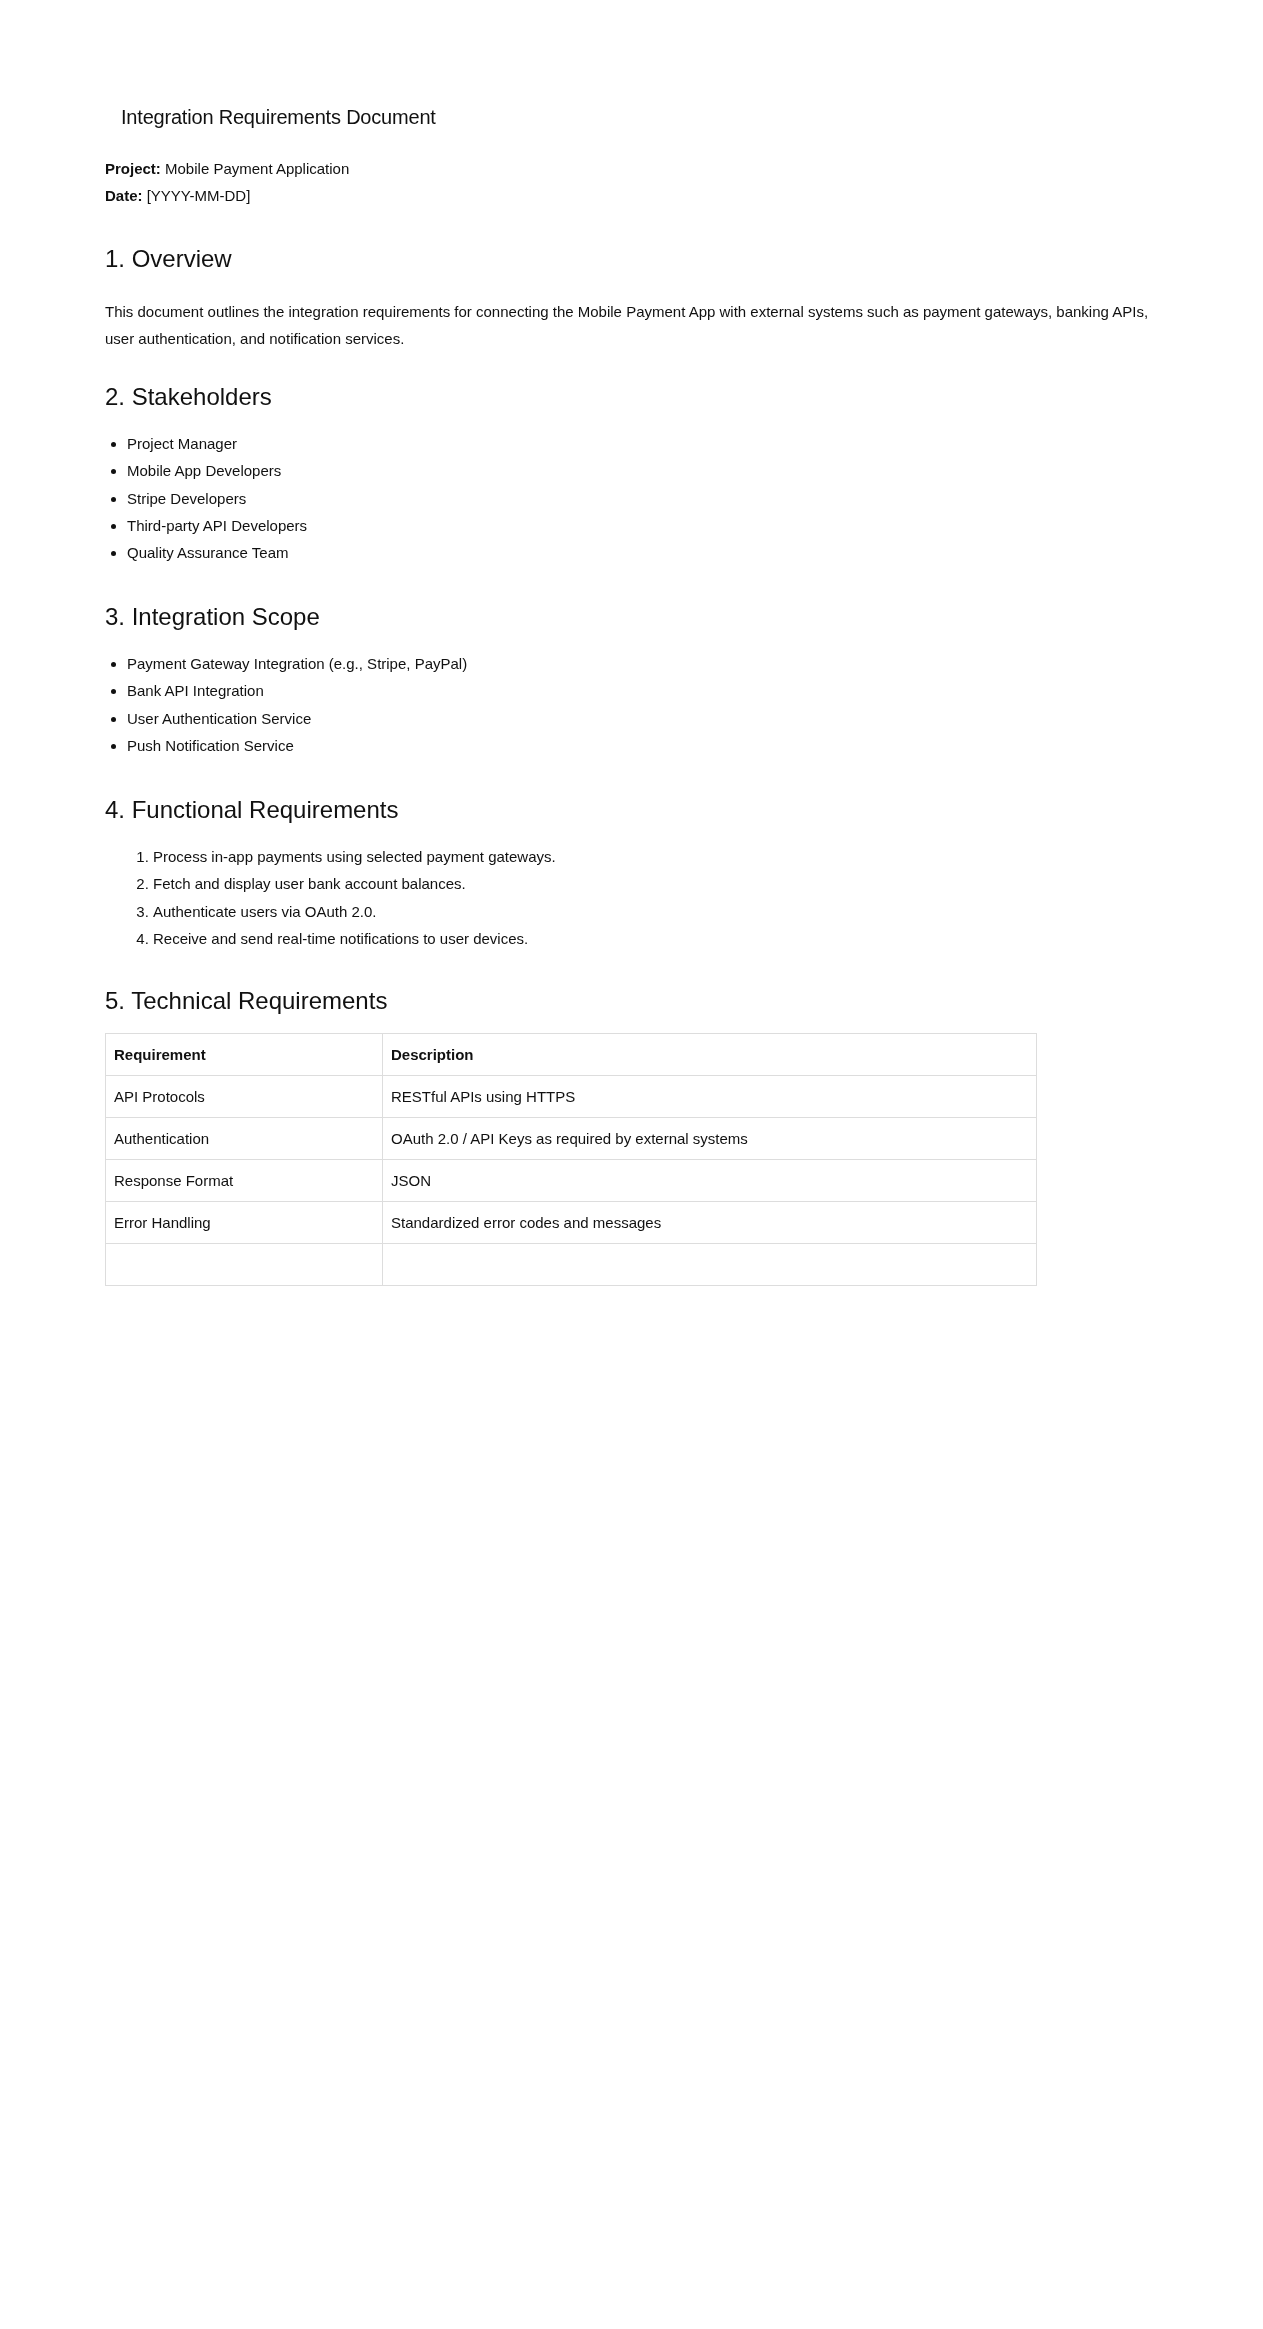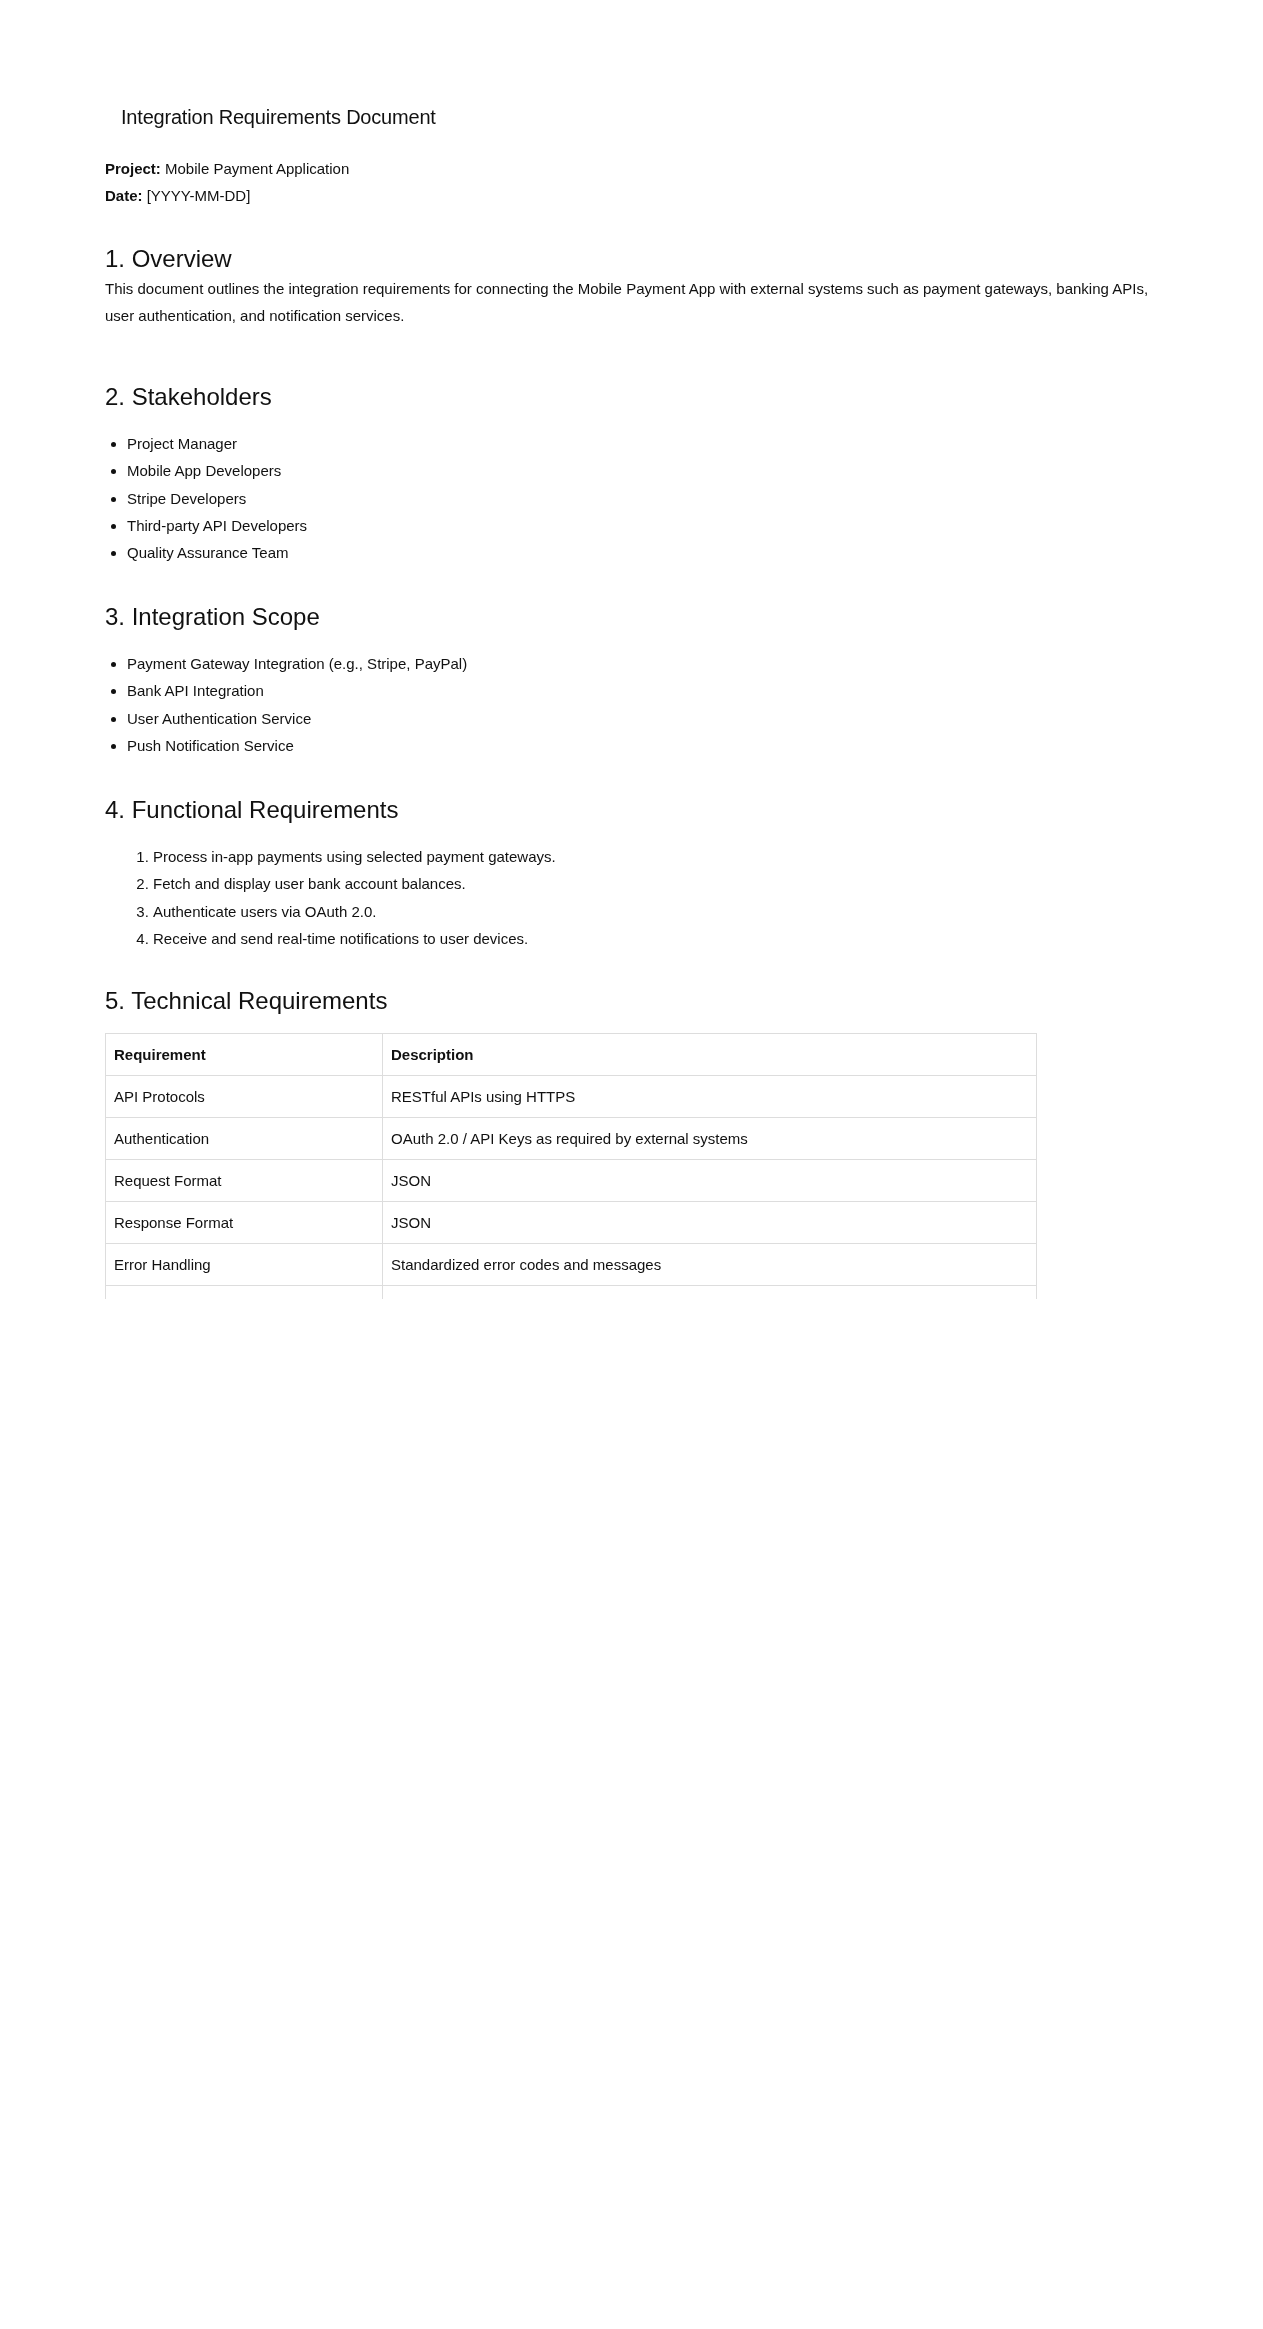--- a/index.html
+++ b/index.html
@@ -97,21 +97,21 @@
   <div class="meta-line" style="top:155px;">
     <b>Project:</b>
     <span>Mobile Payment Application</span>
   </div>
   <div class="meta-line" style="top:182px;">
     <b>Date:</b>
     <span>[YYYY-MM-DD]</span>
   </div>
 
   <h2 style="top:245px;">1. Overview</h2>
-  <p class="para" style="top:275px;">This document outlines the integration requirements for connecting the Mobile Payment App with external systems such as payment gateways, banking APIs, user authentication, and notification services.</p>
+  <p class="para" style="top:298px;">This document outlines the integration requirements for connecting the Mobile Payment App with external systems such as payment gateways, banking APIs, user authentication, and notification services.</p>
 
   <h2 style="top:383px;">2. Stakeholders</h2>
   <ul style="top:430px;">
     <li>Project Manager</li>
     <li>Mobile App Developers</li>
     <li>Stripe Developers</li>
     <li>Third-party API Developers</li>
     <li>Quality Assurance Team</li>
   </ul>
 
@@ -148,24 +148,20 @@
       <tbody>
         <tr>
           <td>API Protocols</td>
           <td>RESTful APIs using HTTPS</td>
         </tr>
         <tr>
           <td>Authentication</td>
           <td>OAuth 2.0 / API Keys as required by external systems</td>
         </tr>
         <tr>
-          <td>Request Format</td>
-          <td>JSON</td>
-        </tr>
-        <tr>
           <td>Response Format</td>
           <td>JSON</td>
         </tr>
         <tr>
           <td>Error Handling</td>
           <td>Standardized error codes and messages</td>
         </tr>
         <tr>
           <td></td>
           <td></td>

